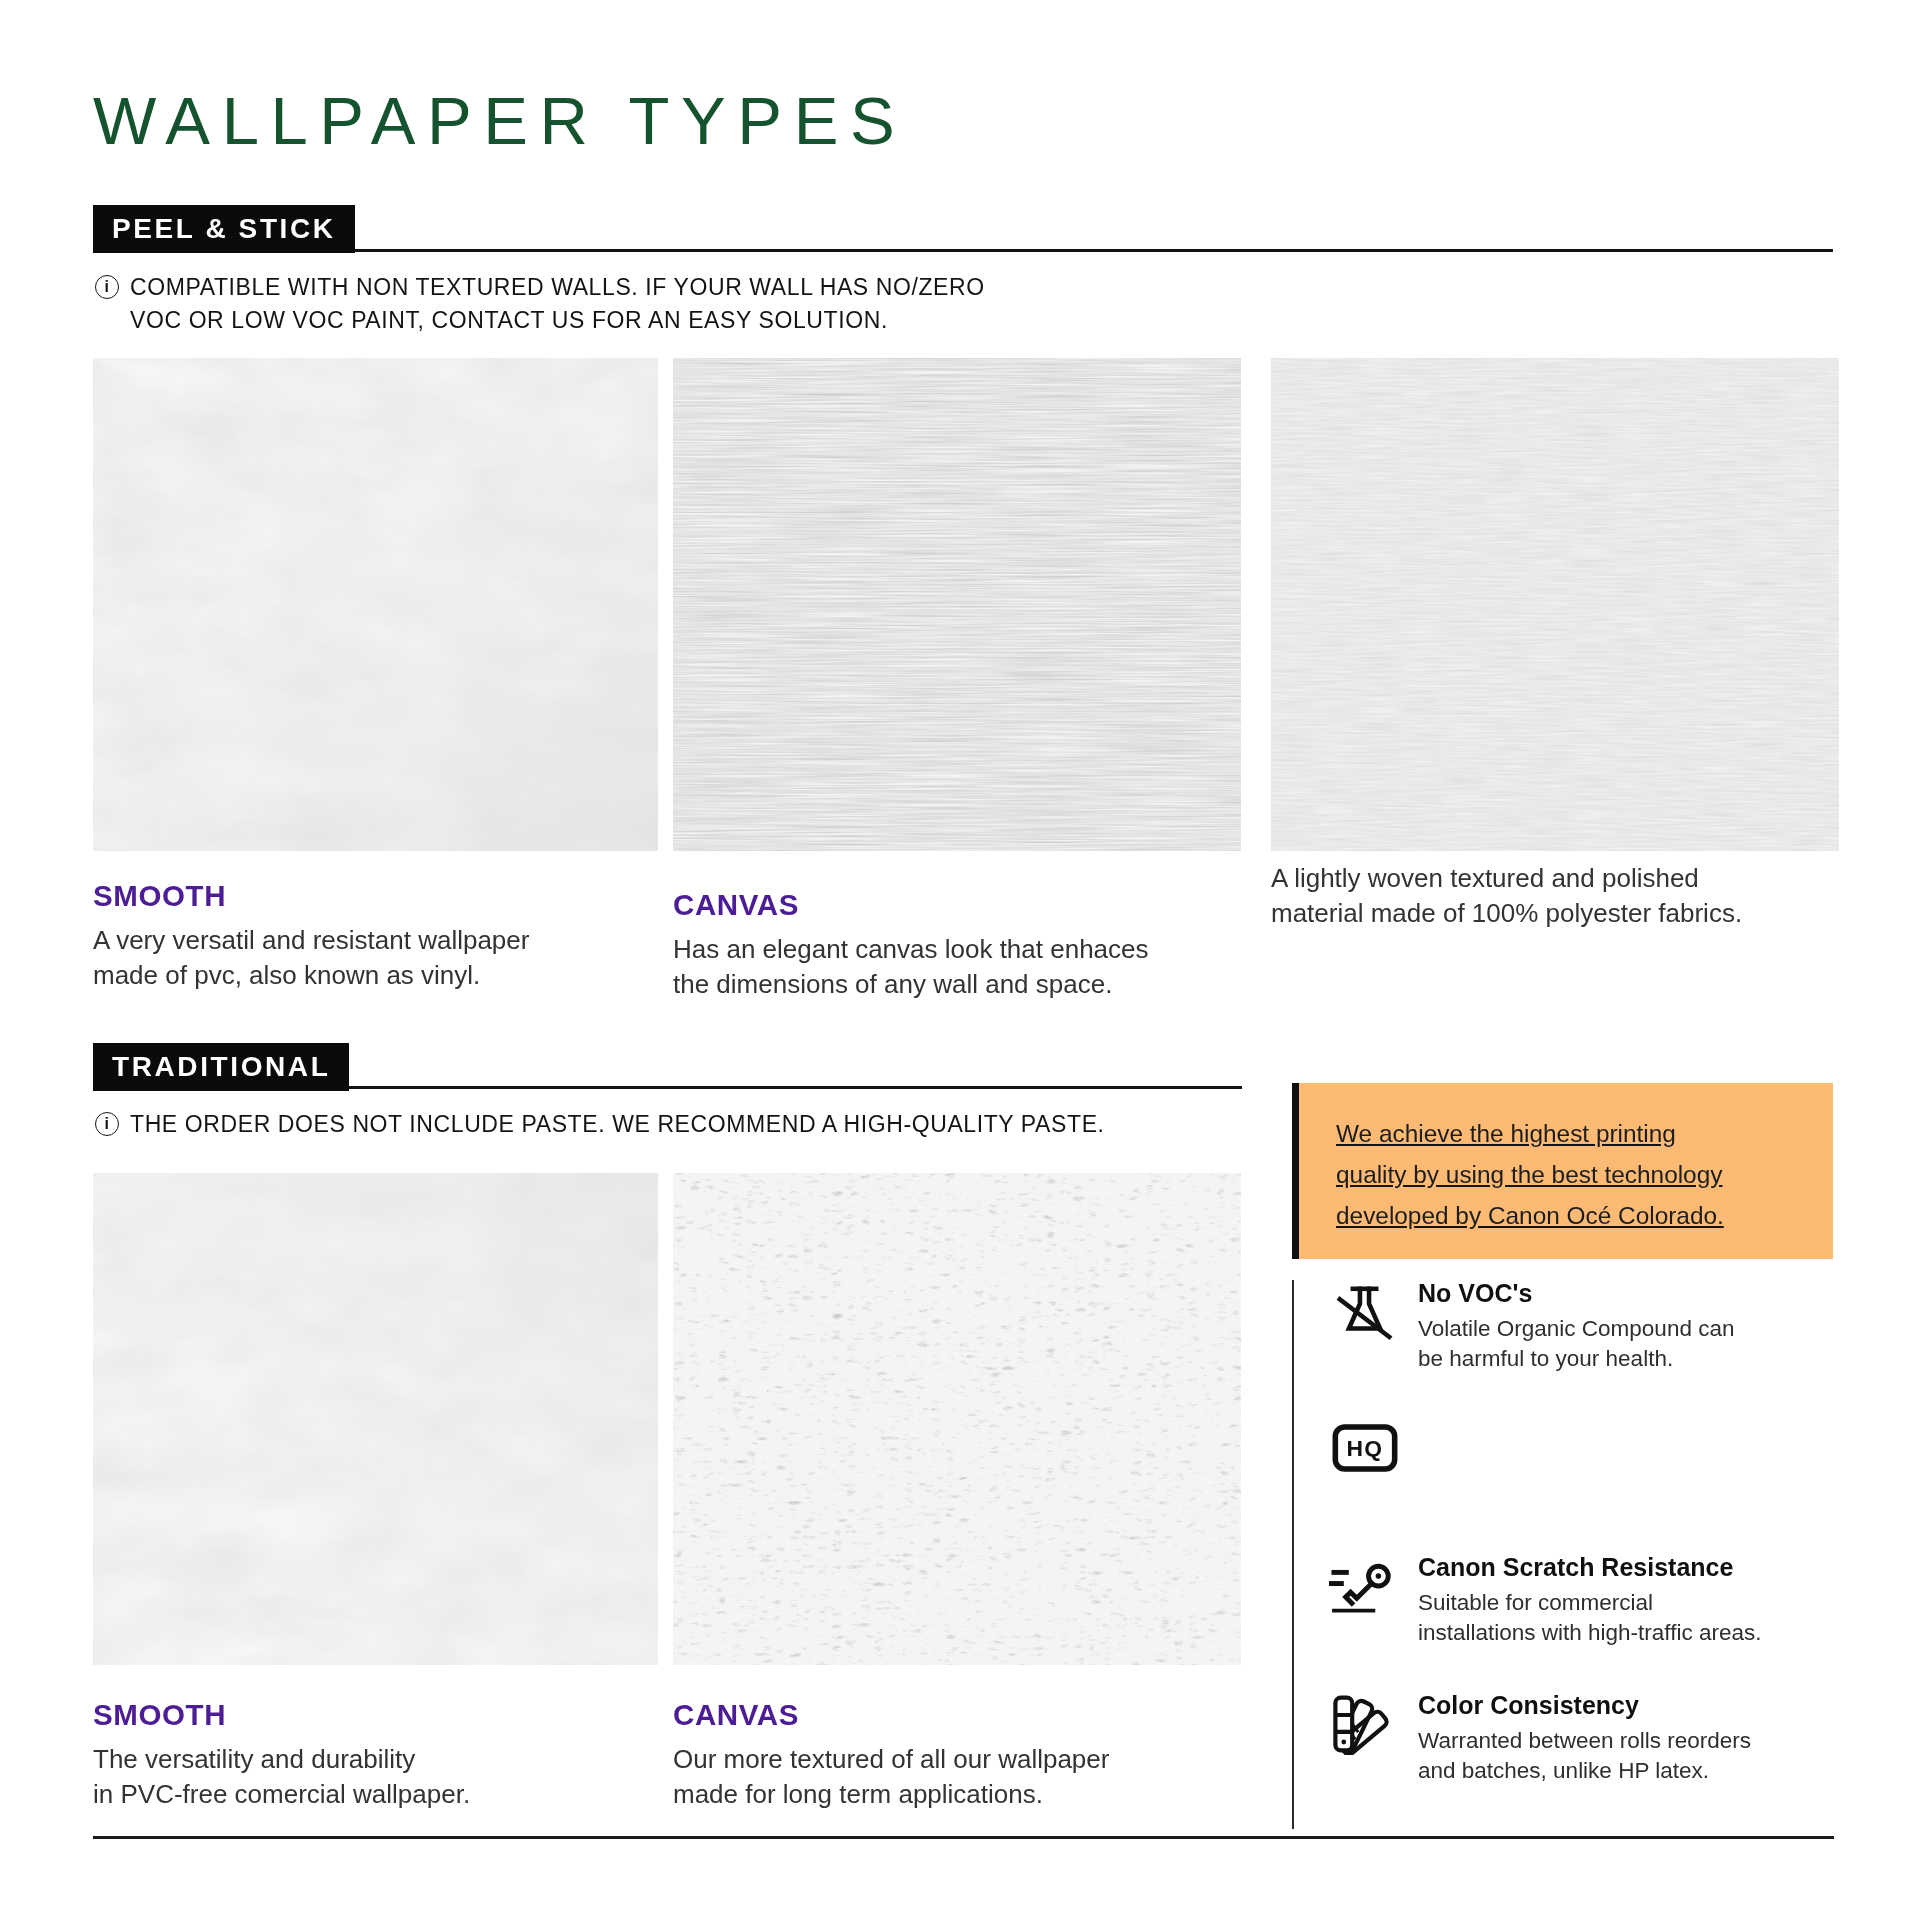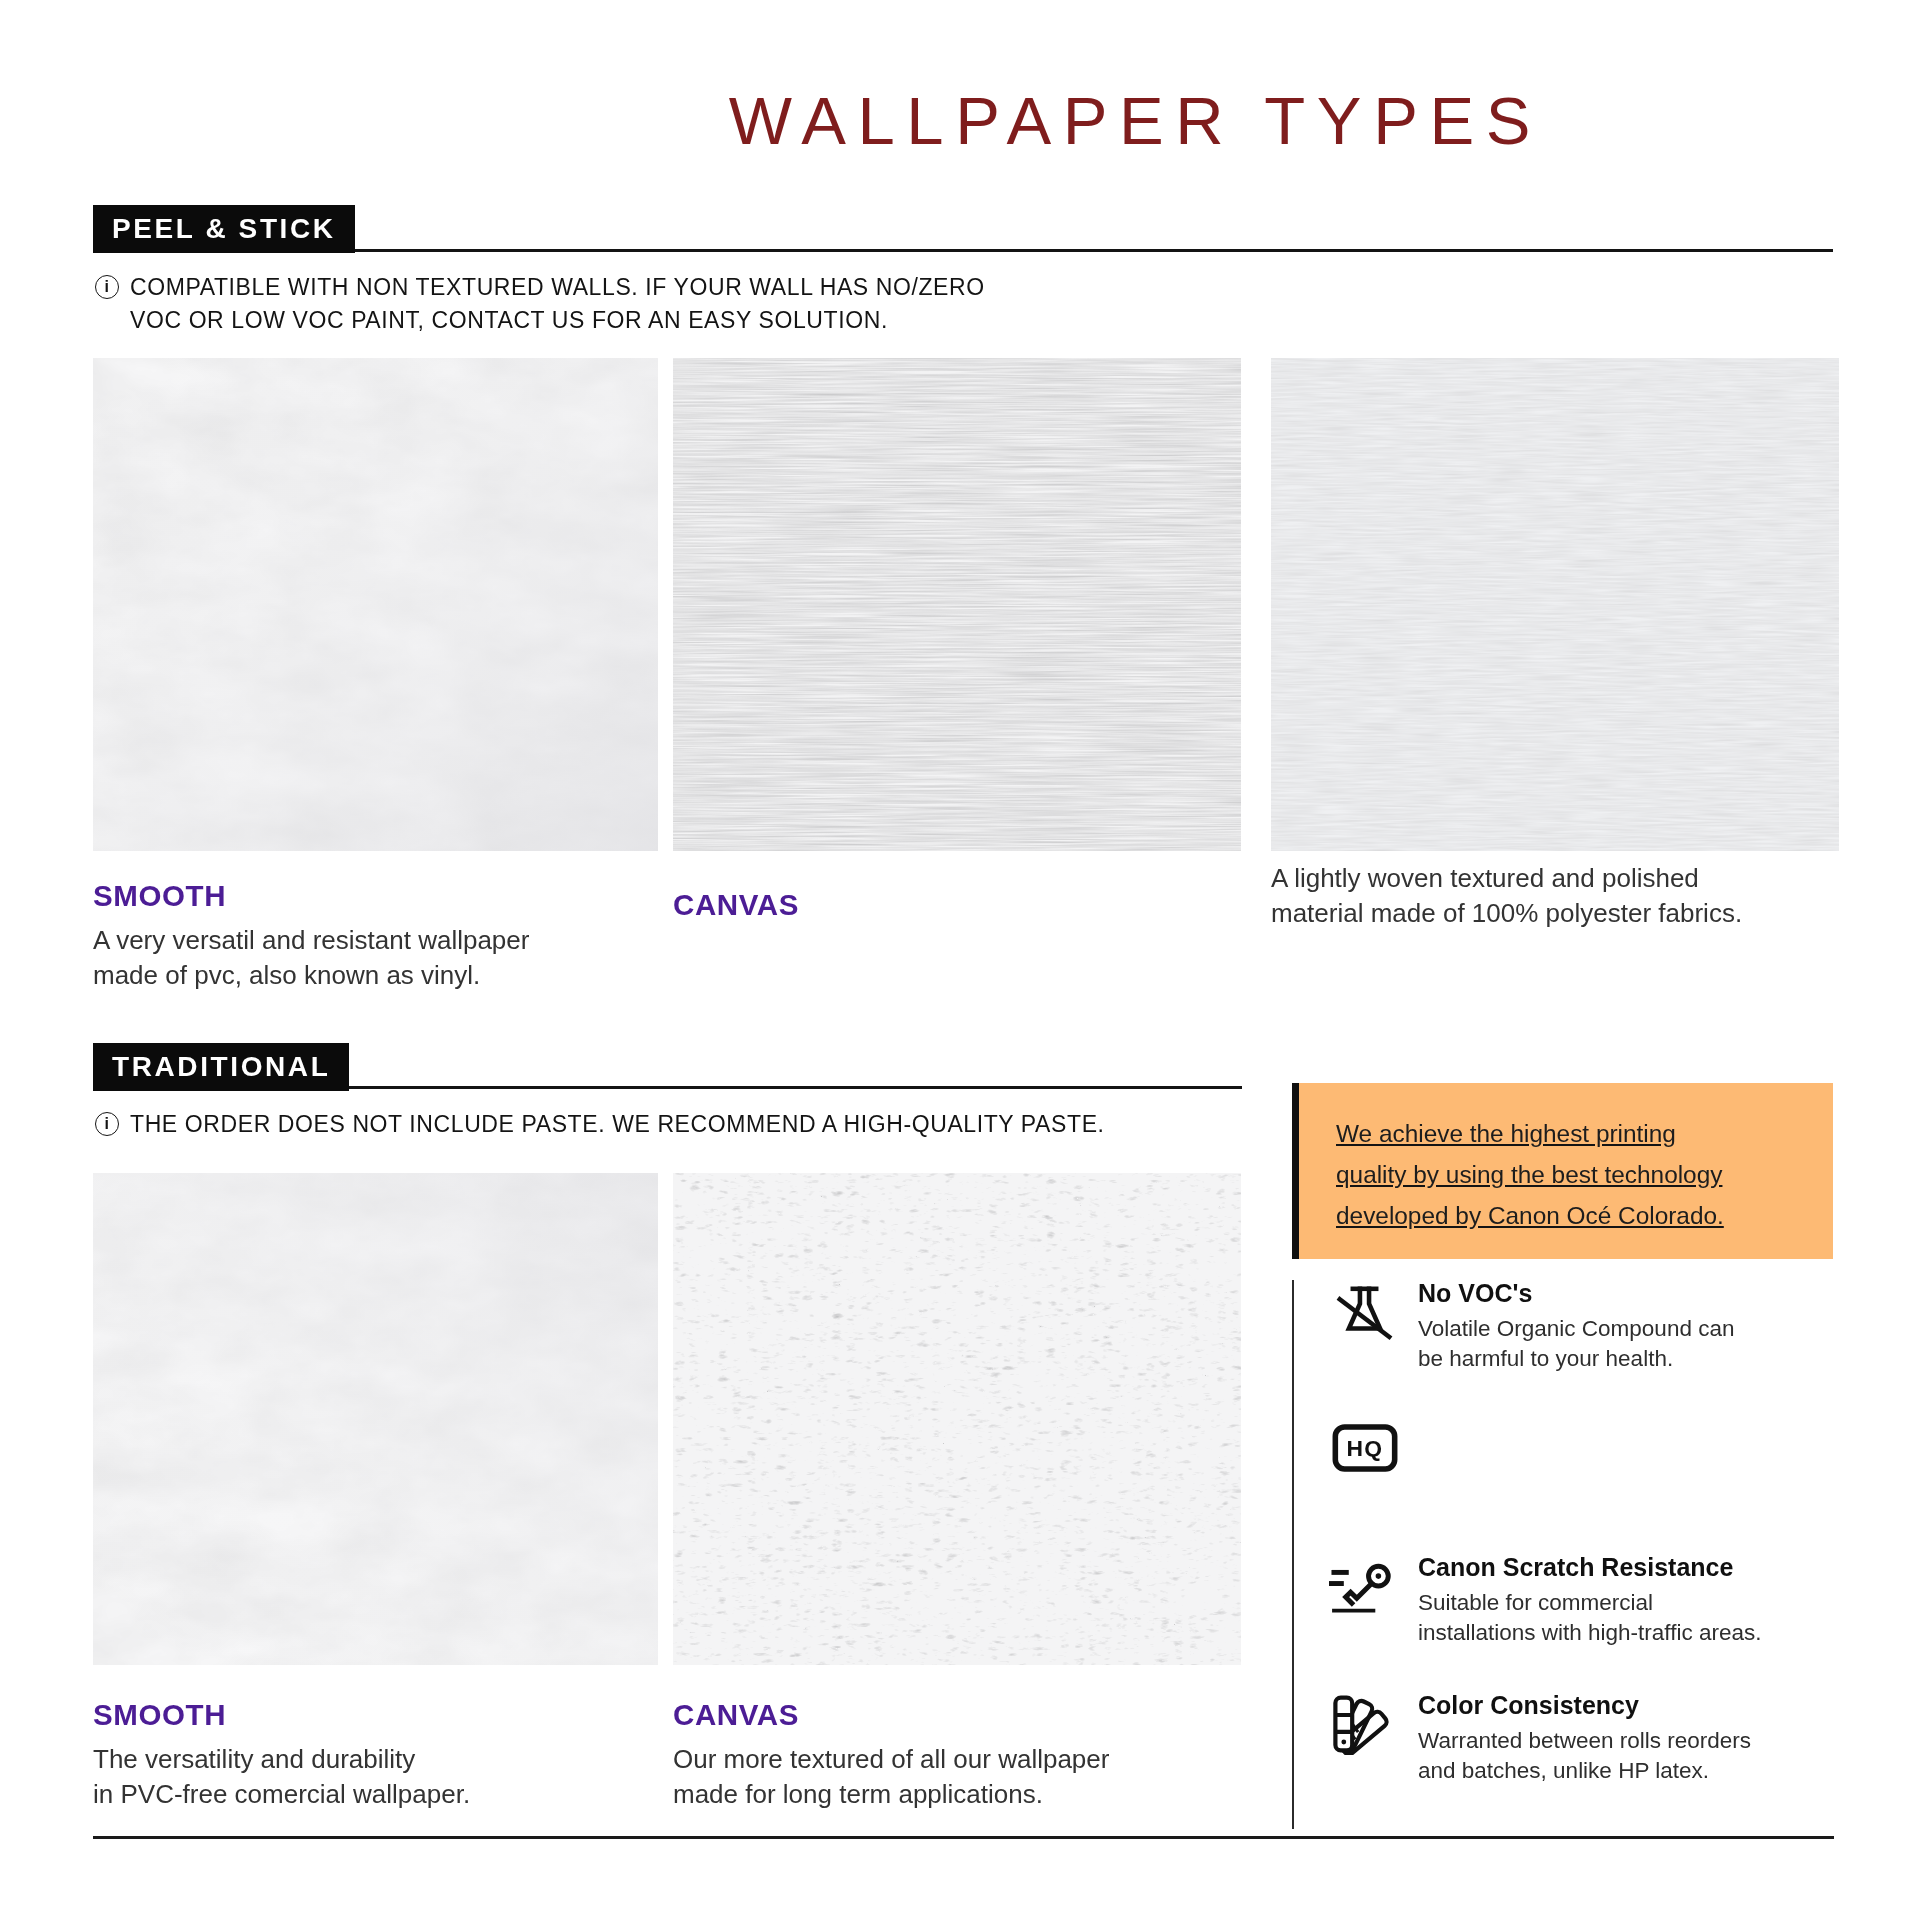--- a/index.html
+++ b/index.html
@@ -1,21 +1,21 @@
 <!DOCTYPE html>
 <html style="font-size:10.3px"><head>
 <meta charset="utf-8">
 <style>
   html,body{margin:0;padding:0;background:#ffffff;}
   body{width:1926px;height:1926px;font-family:"Liberation Sans",sans-serif;color:#141414;}
   #page{position:relative;width:1926px;height:1926px;background:#ffffff;overflow:hidden;}
 
   .page-title{
-    position:absolute;left:110px;top:82px;width:1432px;
-    text-align:right;font-size:67px;font-weight:400;letter-spacing:11.6px;color:#7f1d1d;
+    position:absolute;left:93px;top:82px;width:1432px;
+    text-align:left;font-size:67px;font-weight:400;letter-spacing:11.6px;color:#14532d;
     white-space:nowrap;
   }
 
   .badge{
     position:absolute;background:#0b0b0b;color:#ffffff;
     font-size:28px;font-weight:700;letter-spacing:2.6px;
     padding:9px 19px;line-height:29.5px;white-space:nowrap;z-index:2;text-align:center;
   }
   .rule{position:absolute;border-top:3.9px solid #141414;height:0;}
 
@@ -98,20 +98,22 @@
           <filter id="t2" x="0" y="0" width="100%" height="100%">
             <feTurbulence type="fractalNoise" baseFrequency="0.006 0.38" numOctaves="3" seed="7" result="n"></feTurbulence>
             <feColorMatrix in="n" type="matrix" values="0 0 0 0 0.58  0 0 0 0 0.58  0 0 0 0 0.59  0.75 0.75 0.75 0 -0.78"></feColorMatrix>
           </filter>
         </defs>
         <rect width="100%" height="100%" fill="#f3f3f4"></rect>
         <rect width="100%" height="100%" filter="url(#t2)"></rect>
       </svg>
     </div>
     <div class="type-name shift-down">CANVAS</div>
+    <div class="type-desc">Has an elegant canvas look that enhaces
+the dimensions of any wall and space.</div>
   </div>
 
   <div class="col" style="left:1271px;top:358px;width:568px;">
     <div class="swatch" style="height:493px;">
       <svg width="568" height="493" preserveAspectRatio="none" viewBox="0 0 885 768">
         <defs>
           <filter id="t3" x="0" y="0" width="100%" height="100%">
             <feTurbulence type="fractalNoise" baseFrequency="0.015 0.3" numOctaves="2" seed="11" result="n"></feTurbulence>
             <feColorMatrix in="n" type="matrix" values="0 0 0 0 0.66  0 0 0 0 0.66  0 0 0 0 0.67  0.5 0.5 0.5 0 -0.5"></feColorMatrix>
           </filter>

